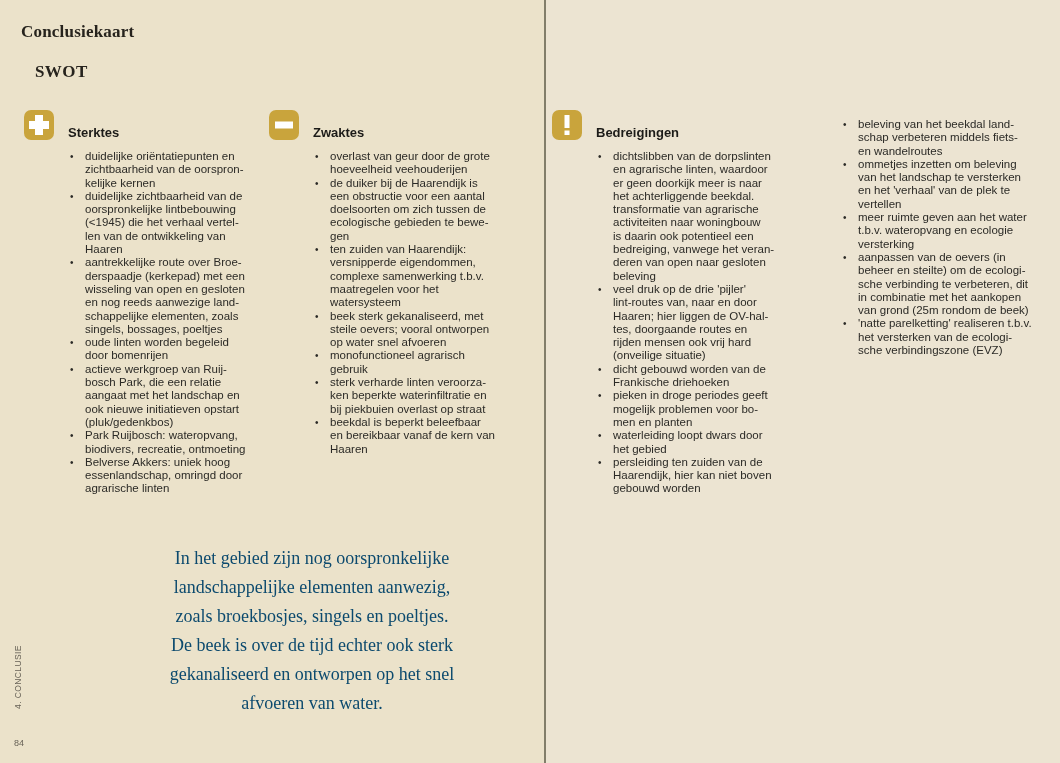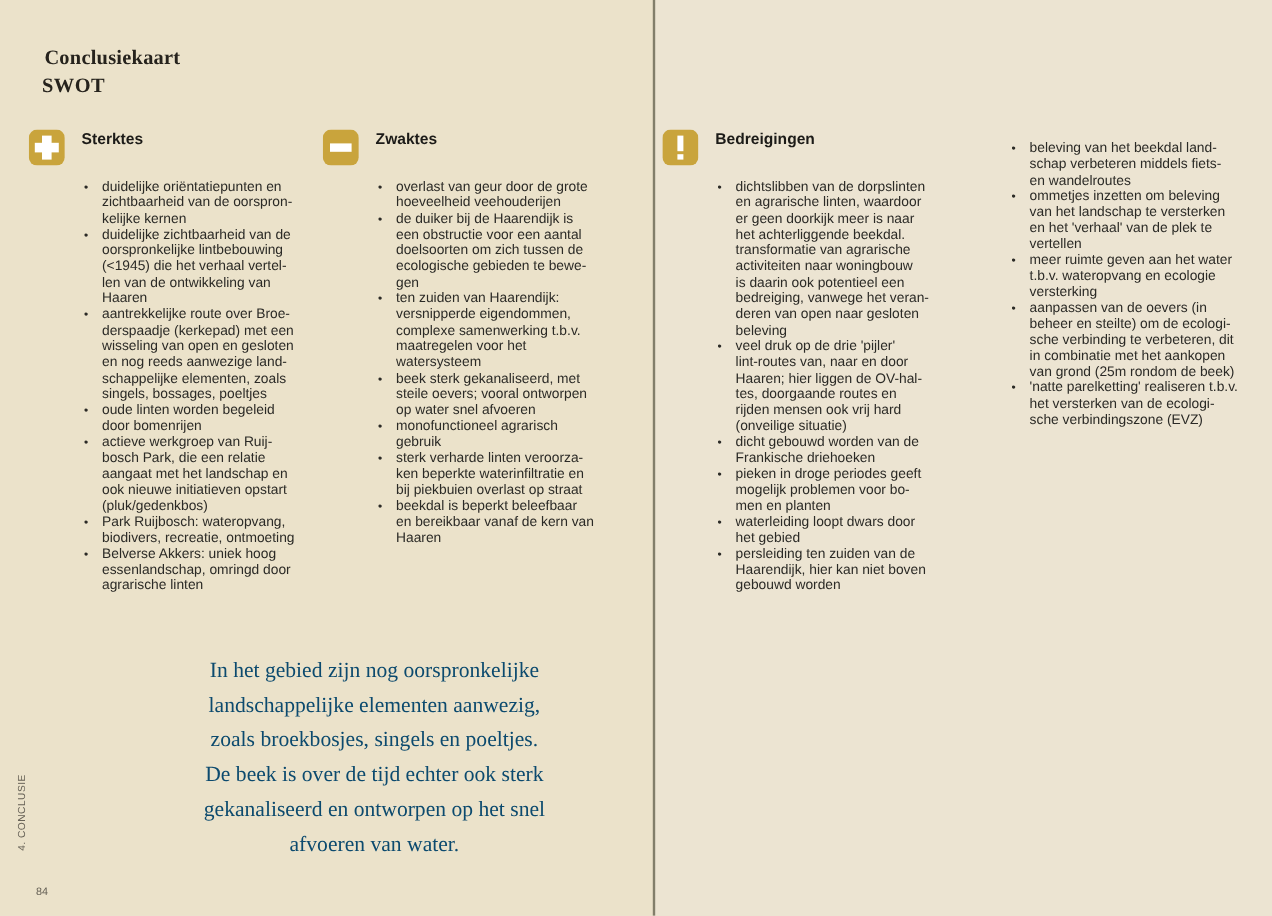--- a/index.html
+++ b/index.html
@@ -12,36 +12,36 @@
   }
   .page { position: absolute; inset: 0; }
   .panel-left  { position: absolute; left: 0;   top: 0; width: 545px;  height: 763px; background: #ebe2ca; }
   .panel-right { position: absolute; left: 545px; top: 0; width: 515px; height: 763px; background: #ece4d2; }
   .divider { position: absolute; left: 544px; top: 0; width: 2px; height: 763px; background: #827e6a; }
 
   .page-title {
     position: absolute; left: 21px; top: 22px;
     font-family: "Liberation Serif", serif;
     font-size: 17px; font-weight: 700; color: #26231d;
-    margin: 16px; letter-spacing: 0.2px;
+    margin: 0; letter-spacing: 0.2px;
   }
   .page-subtitle {
     position: absolute; left: 21px; top: 48px;
     font-family: "Liberation Serif", serif;
     font-size: 17px; font-weight: 700; color: #26231d;
     margin: 14px; letter-spacing: 0.4px;
   }
 
   .column { position: absolute; top: 108px; }
   .col-1 { left: 24px;  width: 245px; }
   .col-2 { left: 269px; width: 245px; }
   .col-3 { left: 552px; width: 250px; }
   .col-4 { left: 797px; width: 260px; }
 
-  .col-header { display: flex; align-items: flex-start; height: 32px; }
+  .col-header { display: flex; align-items: flex-end; height: 32px; }
   .icon-badge { width: 30px; height: 30px; flex: 0 0 30px; display: block; }
   .col-title {
     margin: 0 0 0 14px;
     font-size: 13px; font-weight: 700; color: #1c1b18;
   }
 
   ul.items {
     list-style: none;
     margin: 10px 0 0 44px; padding: 0;
     font-size: 11.5px; line-height: 13.3px; color: #2b2a26;
@@ -66,21 +66,21 @@
   }
 
   .section-label {
     position: absolute; left: 13px; top: 709px;
     transform: rotate(-90deg); transform-origin: 0 0;
     font-size: 8.5px; letter-spacing: 0.4px;
     color: #676257; white-space: nowrap;
   }
   .page-number {
     position: absolute; left: 14px; top: 738px;
-    font-size: 9px; color: #676257; margin-left: 16px;
+    font-size: 9px; color: #676257;
   }
 </style>
 </head>
 <body>
 
 <div class="page">
   <div class="panel-left"></div>
   <div class="panel-right"></div>
   <div class="divider"></div>
 

